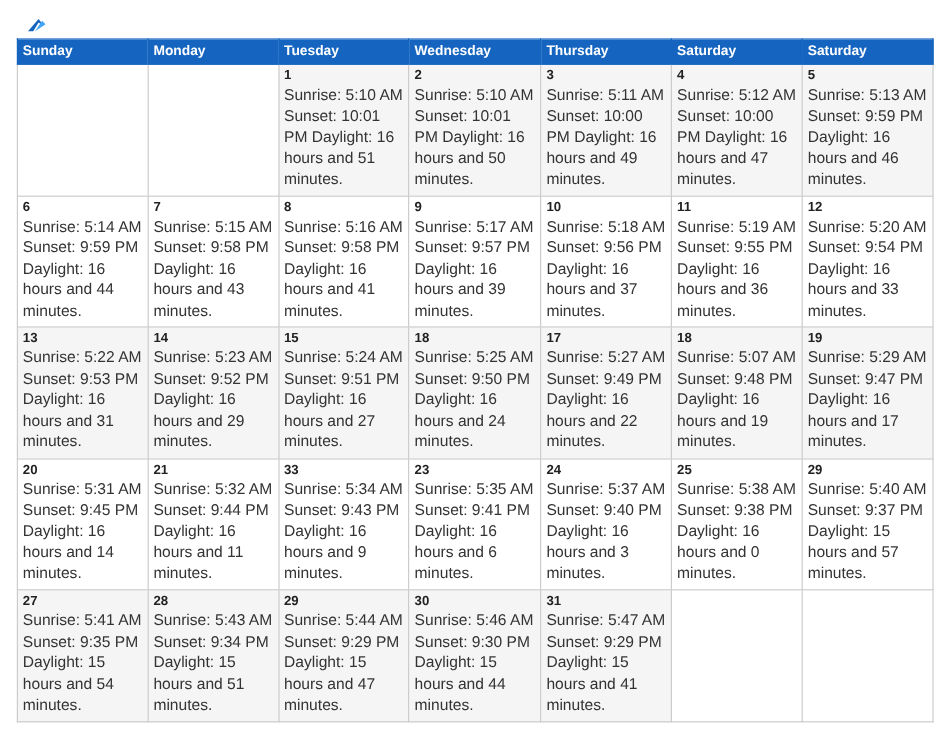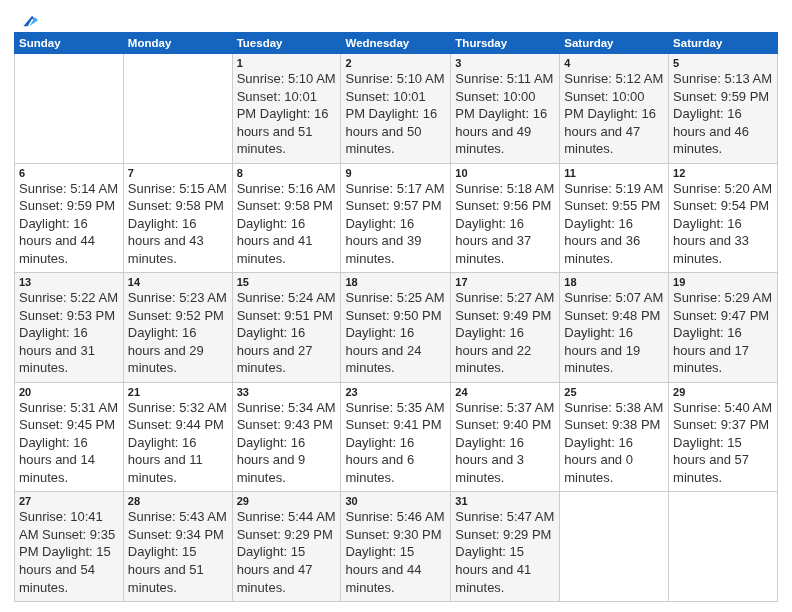--- a/index.html
+++ b/index.html
@@ -299,21 +299,21 @@
           <td>
             <span class="day-number">29</span>
             <div class="cell-content">Sunrise: 5:40 AM
 Sunset: 9:37 PM
 Daylight: 15 hours and 57 minutes.</div>
           </td>
         </tr>
         <tr>
           <td>
             <span class="day-number">27</span>
-            <div class="cell-content">Sunrise: 10:41 AM
+            <div class="cell-content">Sunrise: 5:41 AM
 Sunset: 9:35 PM
 Daylight: 15 hours and 54 minutes.</div>
           </td>
           <td>
             <span class="day-number">28</span>
             <div class="cell-content">Sunrise: 5:43 AM
 Sunset: 9:34 PM
 Daylight: 15 hours and 51 minutes.</div>
           </td>
           <td>

